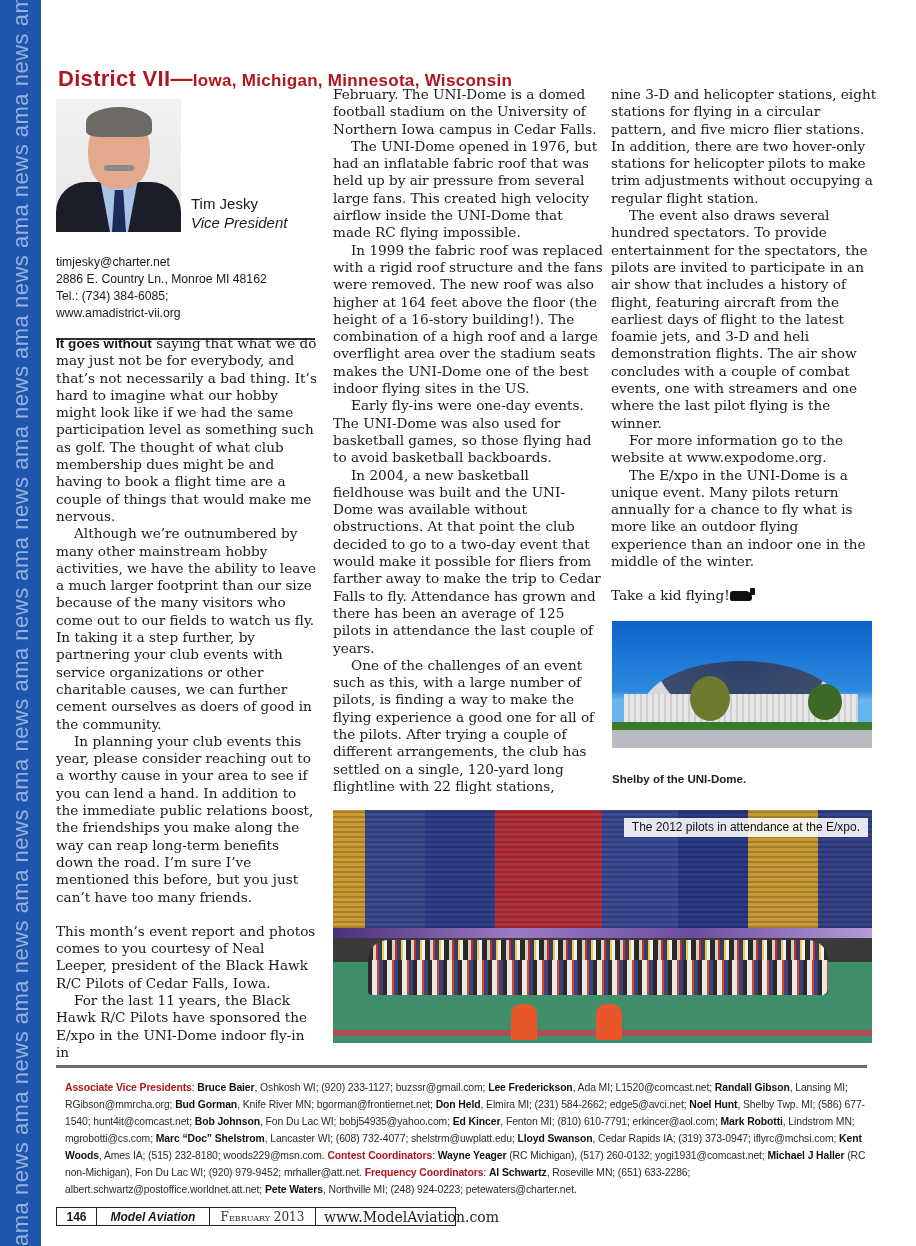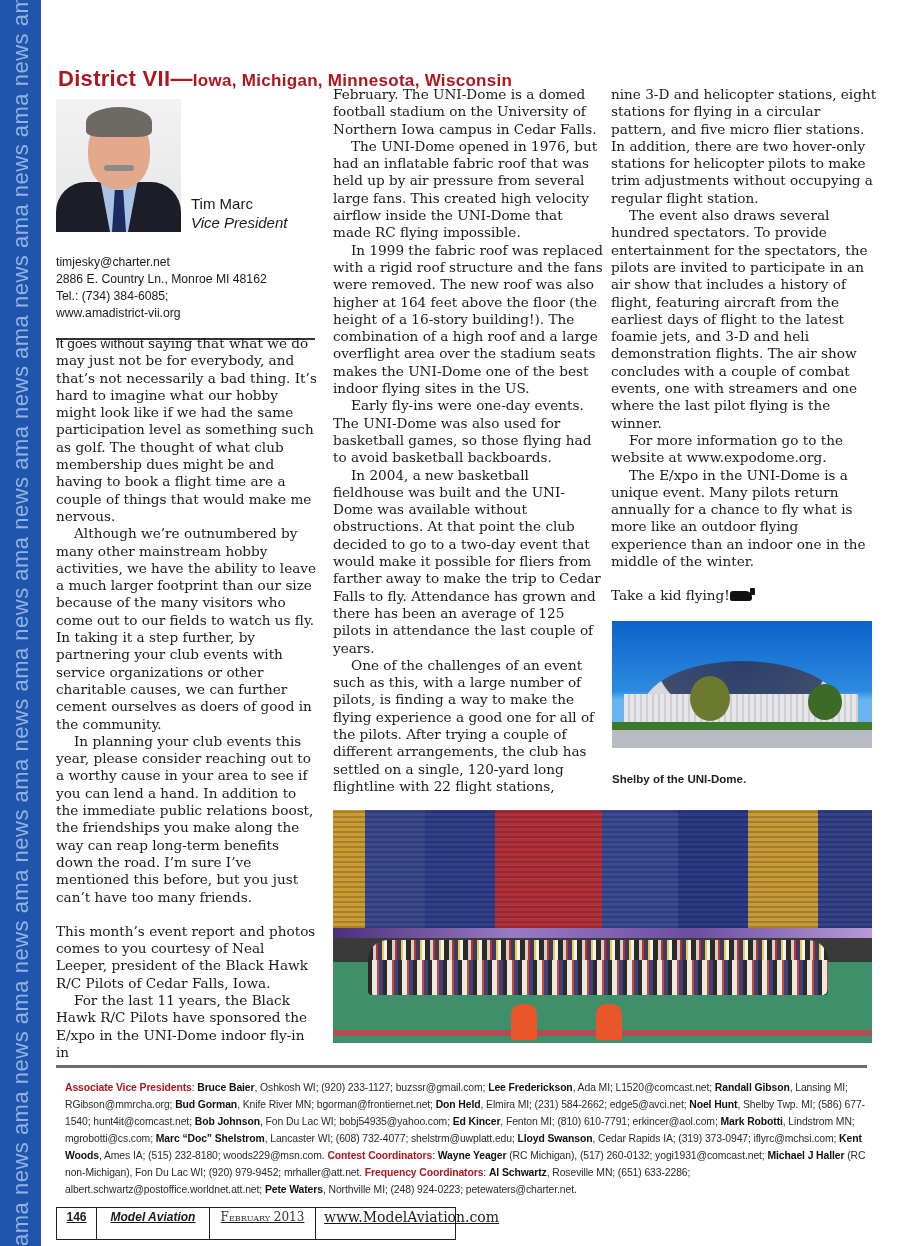--- a/index.html
+++ b/index.html
@@ -30,21 +30,21 @@
 
   
   .col { position: absolute; font-size: 13.6px; line-height: 17.3px; }
   .col p { text-indent: 0; }
   .col p.ind { text-indent: 18px; }
   .col p.gap { margin-top: 17px; }
   .col1 { left: 15px; top: 335px; width: 262px; }
   .col2 { left: 292px; top: 86px; width: 270px; }
   .col3 { left: 570px; top: 86px; width: 266px; }
 
-  .lead-bold { font-family: "Liberation Sans", sans-serif; font-weight: normal; }
+  .lead-bold { font-family: "Liberation Sans", sans-serif; font-weight: bold; }
 
   
   .photo {
     position: absolute; left: 15px; top: 99px; width: 125px; height: 133px;
     background: linear-gradient(#f2f2f2, #e6e6e6); overflow: hidden;
   }
   .photo .suit { position:absolute; left:0; bottom:0; width:125px; height:50px; background:#1b1d28; border-radius: 30px 30px 0 0; }
   .photo .shirt { position:absolute; left:45px; bottom:0; width:36px; height:48px; background:#a9c3e6; clip-path: polygon(0 0,100% 0,75% 100%,25% 100%); }
   .photo .tie { position:absolute; left:56px; bottom:0; width:14px; height:42px; background:#1c2a5c; clip-path: polygon(20% 0,80% 0,100% 100%,0 100%); }
   .photo .head { position:absolute; left:32px; top:14px; width:62px; height:76px; background:#e2a98c; border-radius: 48% 48% 45% 45%; }
@@ -122,23 +122,23 @@
   .assoc {
     position: absolute; left: 24px; top: 1079px; width: 806px;
     font-family: "Liberation Sans", sans-serif; font-size: 10.4px; line-height: 17px; color: #2a2a2a;
     letter-spacing: -0.1px;
   }
   .assoc .lbl { color: #b0161f; font-weight: bold; }
   .assoc b { color: #111; }
 
   
   .folio {
-    position: absolute; left: 15px; top: 1207px; height: 33px;
+    position: absolute; left: 15px; top: 1207px; height: 19px;
     display: flex; border: 1.5px solid #222;
-    font-size: 12px; line-height: 18px; text-decoration: underline;
+    font-size: 12px; line-height: 18px;
   }
   .folio > div { border-right: 1.5px solid #222; padding: 0 8px; white-space: nowrap; }
   .folio > div:last-child { border-right: none; }
   .folio .pg { font-family: "Liberation Sans", sans-serif; font-weight: bold; width: 40px; text-align: center; }
   .folio .mag { font-family: "Liberation Sans", sans-serif; font-weight: bold; font-style: italic; width: 113px; text-align: center; }
   .folio .date { font-family: "DejaVu Serif", serif; font-variant: small-caps; width: 106px; text-align: center; color: #333; }
   .folio .url { font-family: "DejaVu Serif", serif; font-size: 14px; width: 139px; text-align: right; color: #222; }
 </style>
 </head>
 <body>
@@ -157,21 +157,21 @@
 
   <div class="photo">
     <div class="suit"></div>
     <div class="shirt"></div>
     <div class="tie"></div>
     <div class="head"></div>
     <div class="hair"></div>
     <div class="mustache"></div>
   </div>
   <div class="profile-name">
-    <div>Tim Marc</div>
+    <div>Tim Jesky</div>
     <div class="role">Vice President</div>
   </div>
   <div class="contact">
     <div>timjesky@charter.net</div>
     <div>2886 E. Country Ln., Monroe MI 48162</div>
     <div>Tel.: (734) 384-6085;</div>
     <div>www.amadistrict-vii.org</div>
   </div>
   <div class="rule-profile"></div>
 
@@ -216,20 +216,21 @@
   <div class="stadium-photo">
     <div class="seats"></div>
     <div class="banner"></div>
     <div class="wall"></div>
     <div class="floor"></div>
     <div class="crowd"></div>
     <div class="crowd-front"></div>
     <div class="track"></div>
     <div class="official o1"></div>
     <div class="official o2"></div>
+    <div class="stadium-caption">The 2012 pilots in attendance at the E/xpo.</div>
   </div>
 
   <div class="rule-footer"></div>
 
   <div class="assoc">
     <span class="lbl">Associate Vice Presidents</span><span>: </span><span id="avp-list"><b>Bruce Baier</b><span>, Oshkosh WI; (920) 233-1127; buzssr@gmail.com; </span><b>Lee Frederickson</b><span>, Ada MI; L1520@comcast.net; </span><b>Randall Gibson</b><span>, Lansing MI; RGibson@mmrcha.org; </span><b>Bud Gorman</b><span>, Knife River MN; bgorman@frontiernet.net; </span><b>Don Held</b><span>, Elmira MI; (231) 584-2662; edge5@avci.net; </span><b>Noel Hunt</b><span>, Shelby Twp. MI; (586) 677-1540; hunt4it@comcast.net; </span><b>Bob Johnson</b><span>, Fon Du Lac WI; bobj54935@yahoo.com; </span><b>Ed Kincer</b><span>, Fenton MI; (810) 610-7791; erkincer@aol.com; </span><b>Mark Robotti</b><span>, Lindstrom MN; mgrobotti@cs.com; </span><b>Marc “Doc” Shelstrom</b><span>, Lancaster WI; (608) 732-4077; shelstrm@uwplatt.edu; </span><b>Lloyd Swanson</b><span>, Cedar Rapids IA; (319) 373-0947; iflyrc@mchsi.com; </span><b>Kent Woods</b><span>, Ames IA; (515) 232-8180; woods229@msn.com. </span></span><span class="lbl">Contest Coordinators</span><span>: </span><span id="contest-list"><b>Wayne Yeager</b><span> (RC Michigan), (517) 260-0132; yogi1931@comcast.net; </span><b>Michael J Haller</b><span> (RC non-Michigan), Fon Du Lac WI; (920) 979-9452; mrhaller@att.net. </span></span><span class="lbl">Frequency Coordinators</span><span>: </span><span id="frequency-list"><b>Al Schwartz</b><span>, Roseville MN; (651) 633-2286; albert.schwartz@postoffice.worldnet.att.net; </span><b>Pete Waters</b><span>, Northville MI; (248) 924-0223; petewaters@charter.net.</span></span>
   </div>
 
   <div class="folio">
     <div class="pg">146</div>

